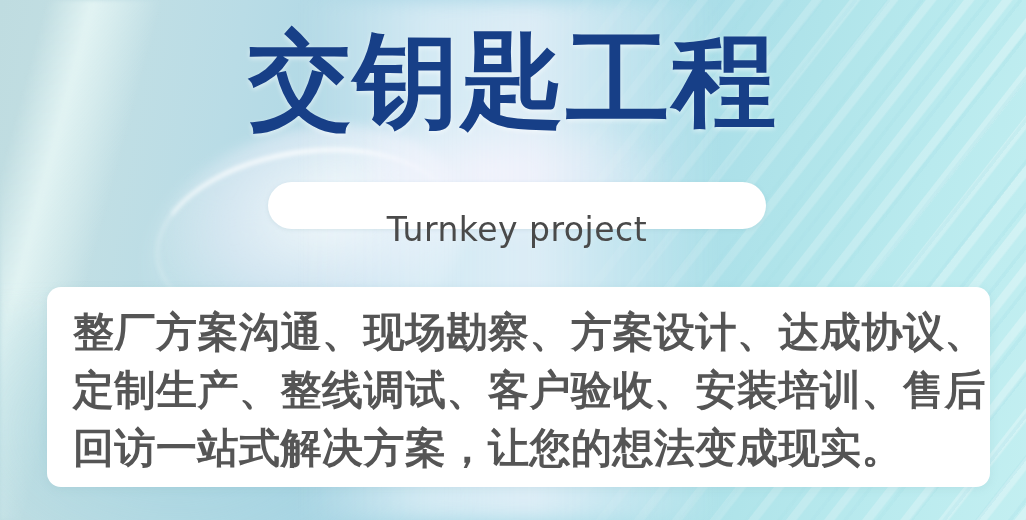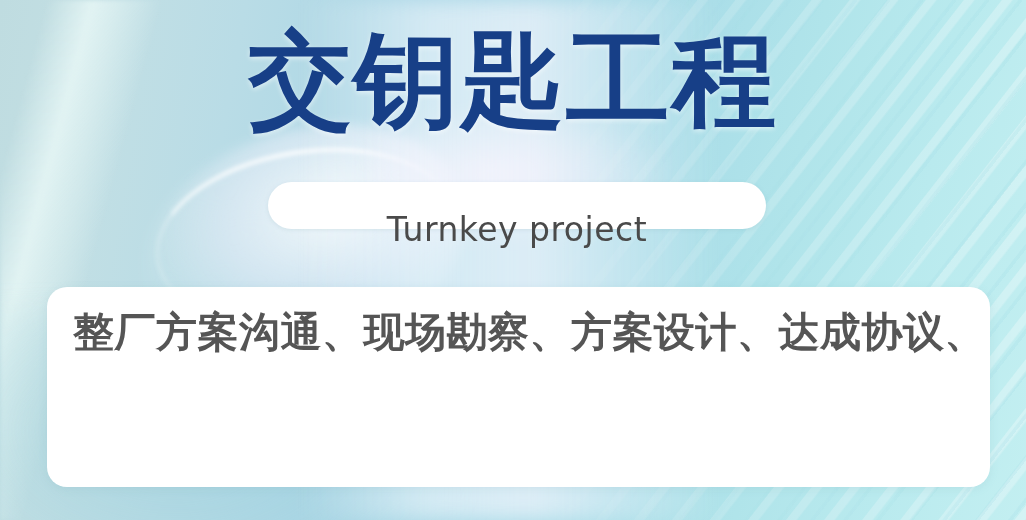--- a/index.html
+++ b/index.html
@@ -183,21 +183,21 @@
     margin-top: 48px;
   }
 
   .body-card {
     position: absolute;
     left: 47px;
     top: 287px;
     width: 943px;
     height: 200px;
     background: #ffffff;
-    border-radius: 20px;
+    border-radius: 14px;
     box-sizing: border-box;
     padding: 16px 26px 14px 26px;
     box-shadow: 0 2px 8px rgba(120,165,180,0.15);
   }
   .body-lines {
     font-family: "DejaVu Sans", "Liberation Sans", sans-serif;
     font-weight: 700;
     font-size: 41px;
     line-height: 58px;
     color: #555555;
@@ -224,17 +224,19 @@
 
     <div class="title">交钥匙工程</div>
 
     <div class="subtitle-pill">
       <span class="subtitle-text">Turnkey project</span>
     </div>
 
     <div class="body-card">
       <div class="body-lines">
         <span class="body-line">整厂方案沟通、现场勘察、方案设计、达成协议、</span>
+        <span class="body-line">定制生产、整线调试、客户验收、安装培训、售后</span>
+        <span class="body-line">回访一站式解决方案，让您的想法变成现实。</span>
       </div>
     </div>
 
   </div>
 </div>
 
 </body></html>

